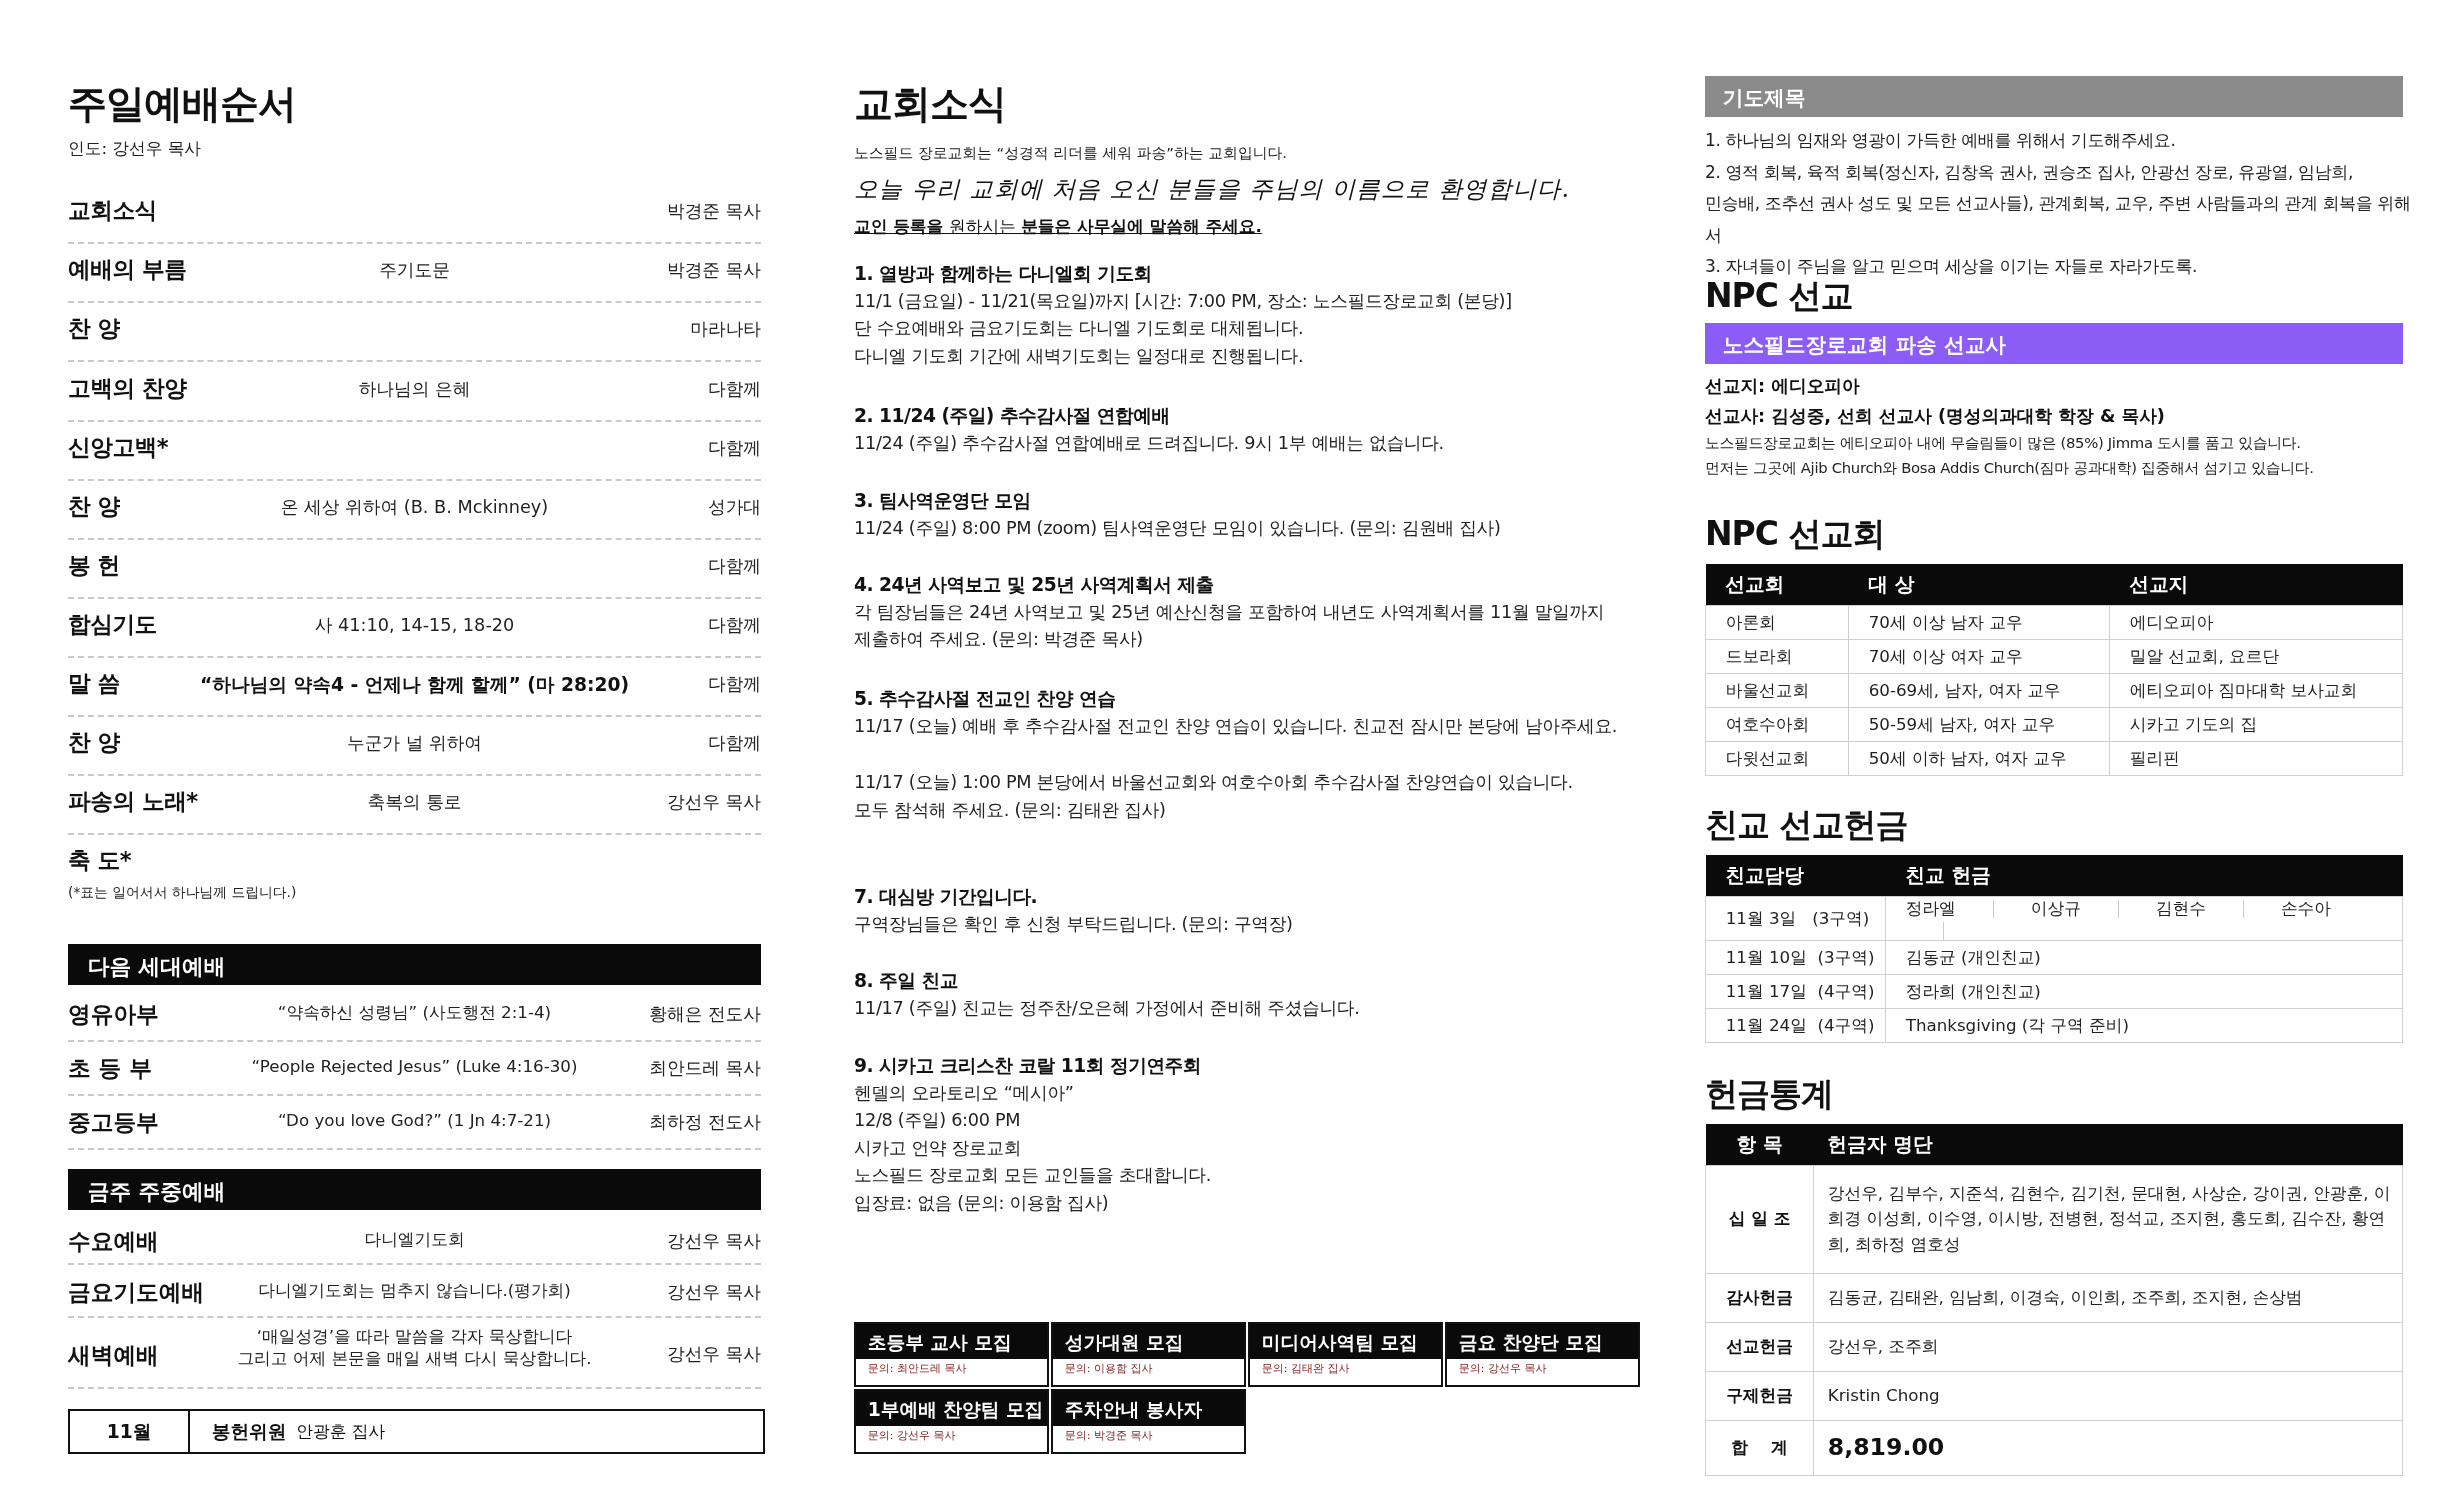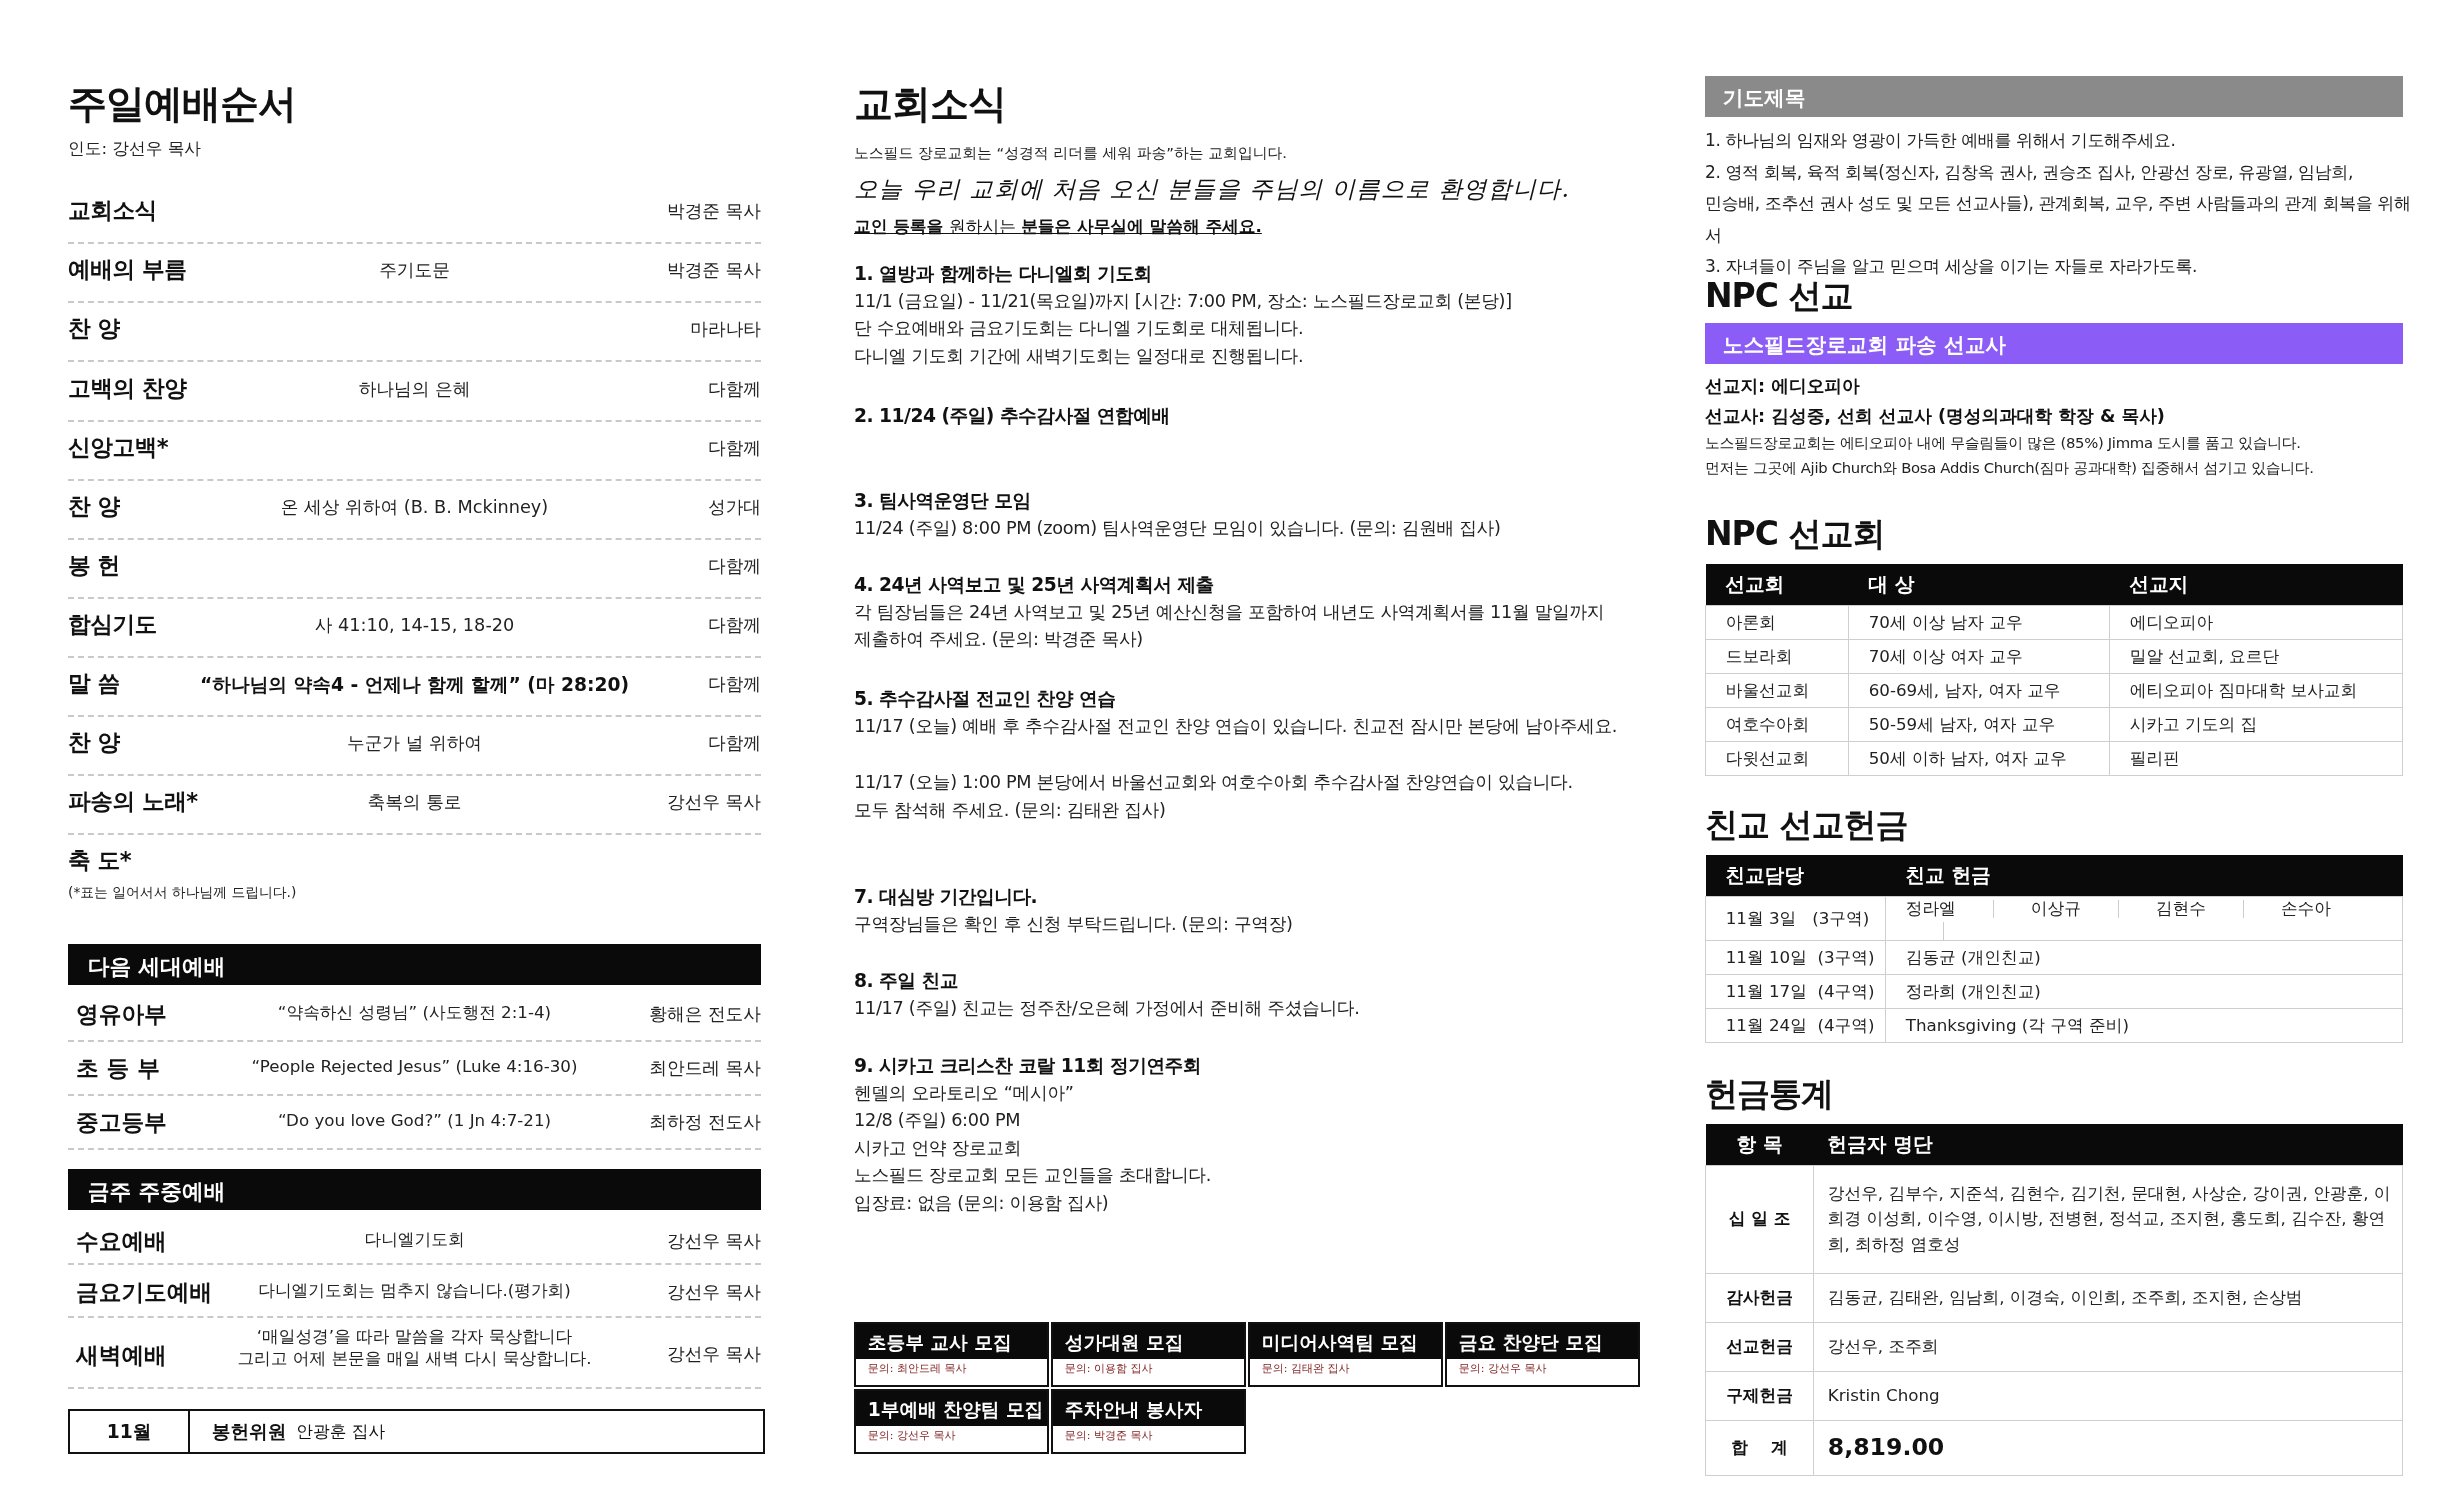--- a/index.html
+++ b/index.html
@@ -13,21 +13,21 @@
   .lead { font-size: 16.7px; color: #222; }
   .order-row { position: absolute; left: 0; width: 693px; height: 59px; border-bottom: 2px dashed #c9c9c9; }
   .order-row .lbl { position: absolute; left: 0; top: 9.9px; font-size: 22.7px; font-weight: bold; letter-spacing: -0.5px; }
   .order-row .mid { position: absolute; left: 118px; right: 118px; top: 13.8px; text-align: center; font-size: 17.7px; color: #222; }
   .order-row .mid.bold { font-weight: bold; font-size: 18.7px; color: #111; }
   .order-row .who { position: absolute; right: 0; top: 13.8px; font-size: 17.7px; color: #222; text-align: right; }
   .order-row.noline { border-bottom: none; }
   .note { font-size: 13.8px; color: #222; }
   .blackbar { position: absolute; left: 0; width: 693px; height: 41px; background: #0a0a0a; color: #fff; font-size: 21.7px; font-weight: bold; padding: 7.9px 0 0 19.7px; }
   .mini-row { position: absolute; left: 0; width: 693px; height: 55px; border-bottom: 2px dashed #c9c9c9; }
-  .mini-row .lbl { position: absolute; left: 8px; top: 11.8px; font-size: 22.7px; font-weight: bold; }
+  .mini-row .lbl { position: absolute; left: 0; top: 11.8px; font-size: 22.7px; font-weight: bold; }
   .mini-row .mid { position: absolute; left: 128px; right: 128px; top: 14.8px; text-align: center; font-size: 16.7px; color: #222; line-height: 21.7px; }
   .mini-row .who { position: absolute; right: 0; top: 14.8px; font-size: 17.7px; color: #222; }
   .month-box { position: absolute; left: 0; width: 697px; height: 45px; border: 2px solid #111; display: flex; }
   .month-box .m { width: 120px; border-right: 2px solid #111; display: flex; align-items: center; justify-content: center; font-size: 18.7px; font-weight: bold; }
   .month-box .r { flex: 1; display: flex; align-items: center; padding-left: 21.7px; font-size: 16.7px; }
   .month-box .r b { font-size: 18.7px; margin-right: 9.9px; }
 
   
   .mid-col { left: 854px; top: 0; width: 788px; }
   .news-item { position: absolute; left: 0; width: 788px; }
@@ -187,20 +187,21 @@
   </div>
   <div id="news-items">
       <div class="news-item" style="top:260px;">
         <div class="t">1. 열방과 함께하는 다니엘회 기도회</div>
         <div class="b">11/1 (금요일) - 11/21(목요일)까지 [시간: 7:00 PM, 장소: 노스필드장로교회 (본당)]</div>
         <div class="b">단 수요예배와 금요기도회는 다니엘 기도회로 대체됩니다.</div>
         <div class="b">다니엘 기도회 기간에 새벽기도회는 일정대로 진행됩니다.</div>
       </div>
       <div class="news-item" style="top:402px;">
         <div class="t">2. 11/24 (주일) 추수감사절 연합예배</div>
+        <div class="b">11/24 (주일) 추수감사절 연합예배로 드려집니다. 9시 1부 예배는 없습니다.</div>
       </div>
       <div class="news-item" style="top:487px;">
         <div class="t">3. 팀사역운영단 모임</div>
         <div class="b">11/24 (주일) 8:00 PM (zoom) 팀사역운영단 모임이 있습니다. (문의: 김원배 집사)</div>
       </div>
       <div class="news-item" style="top:571px;">
         <div class="t">4. 24년 사역보고 및 25년 사역계획서 제출</div>
         <div class="b">각 팀장님들은 24년 사역보고 및 25년 예산신청을 포함하여 내년도 사역계획서를 11월 말일까지</div>
         <div class="b">제출하여 주세요. (문의: 박경준 목사)</div>
       </div>

